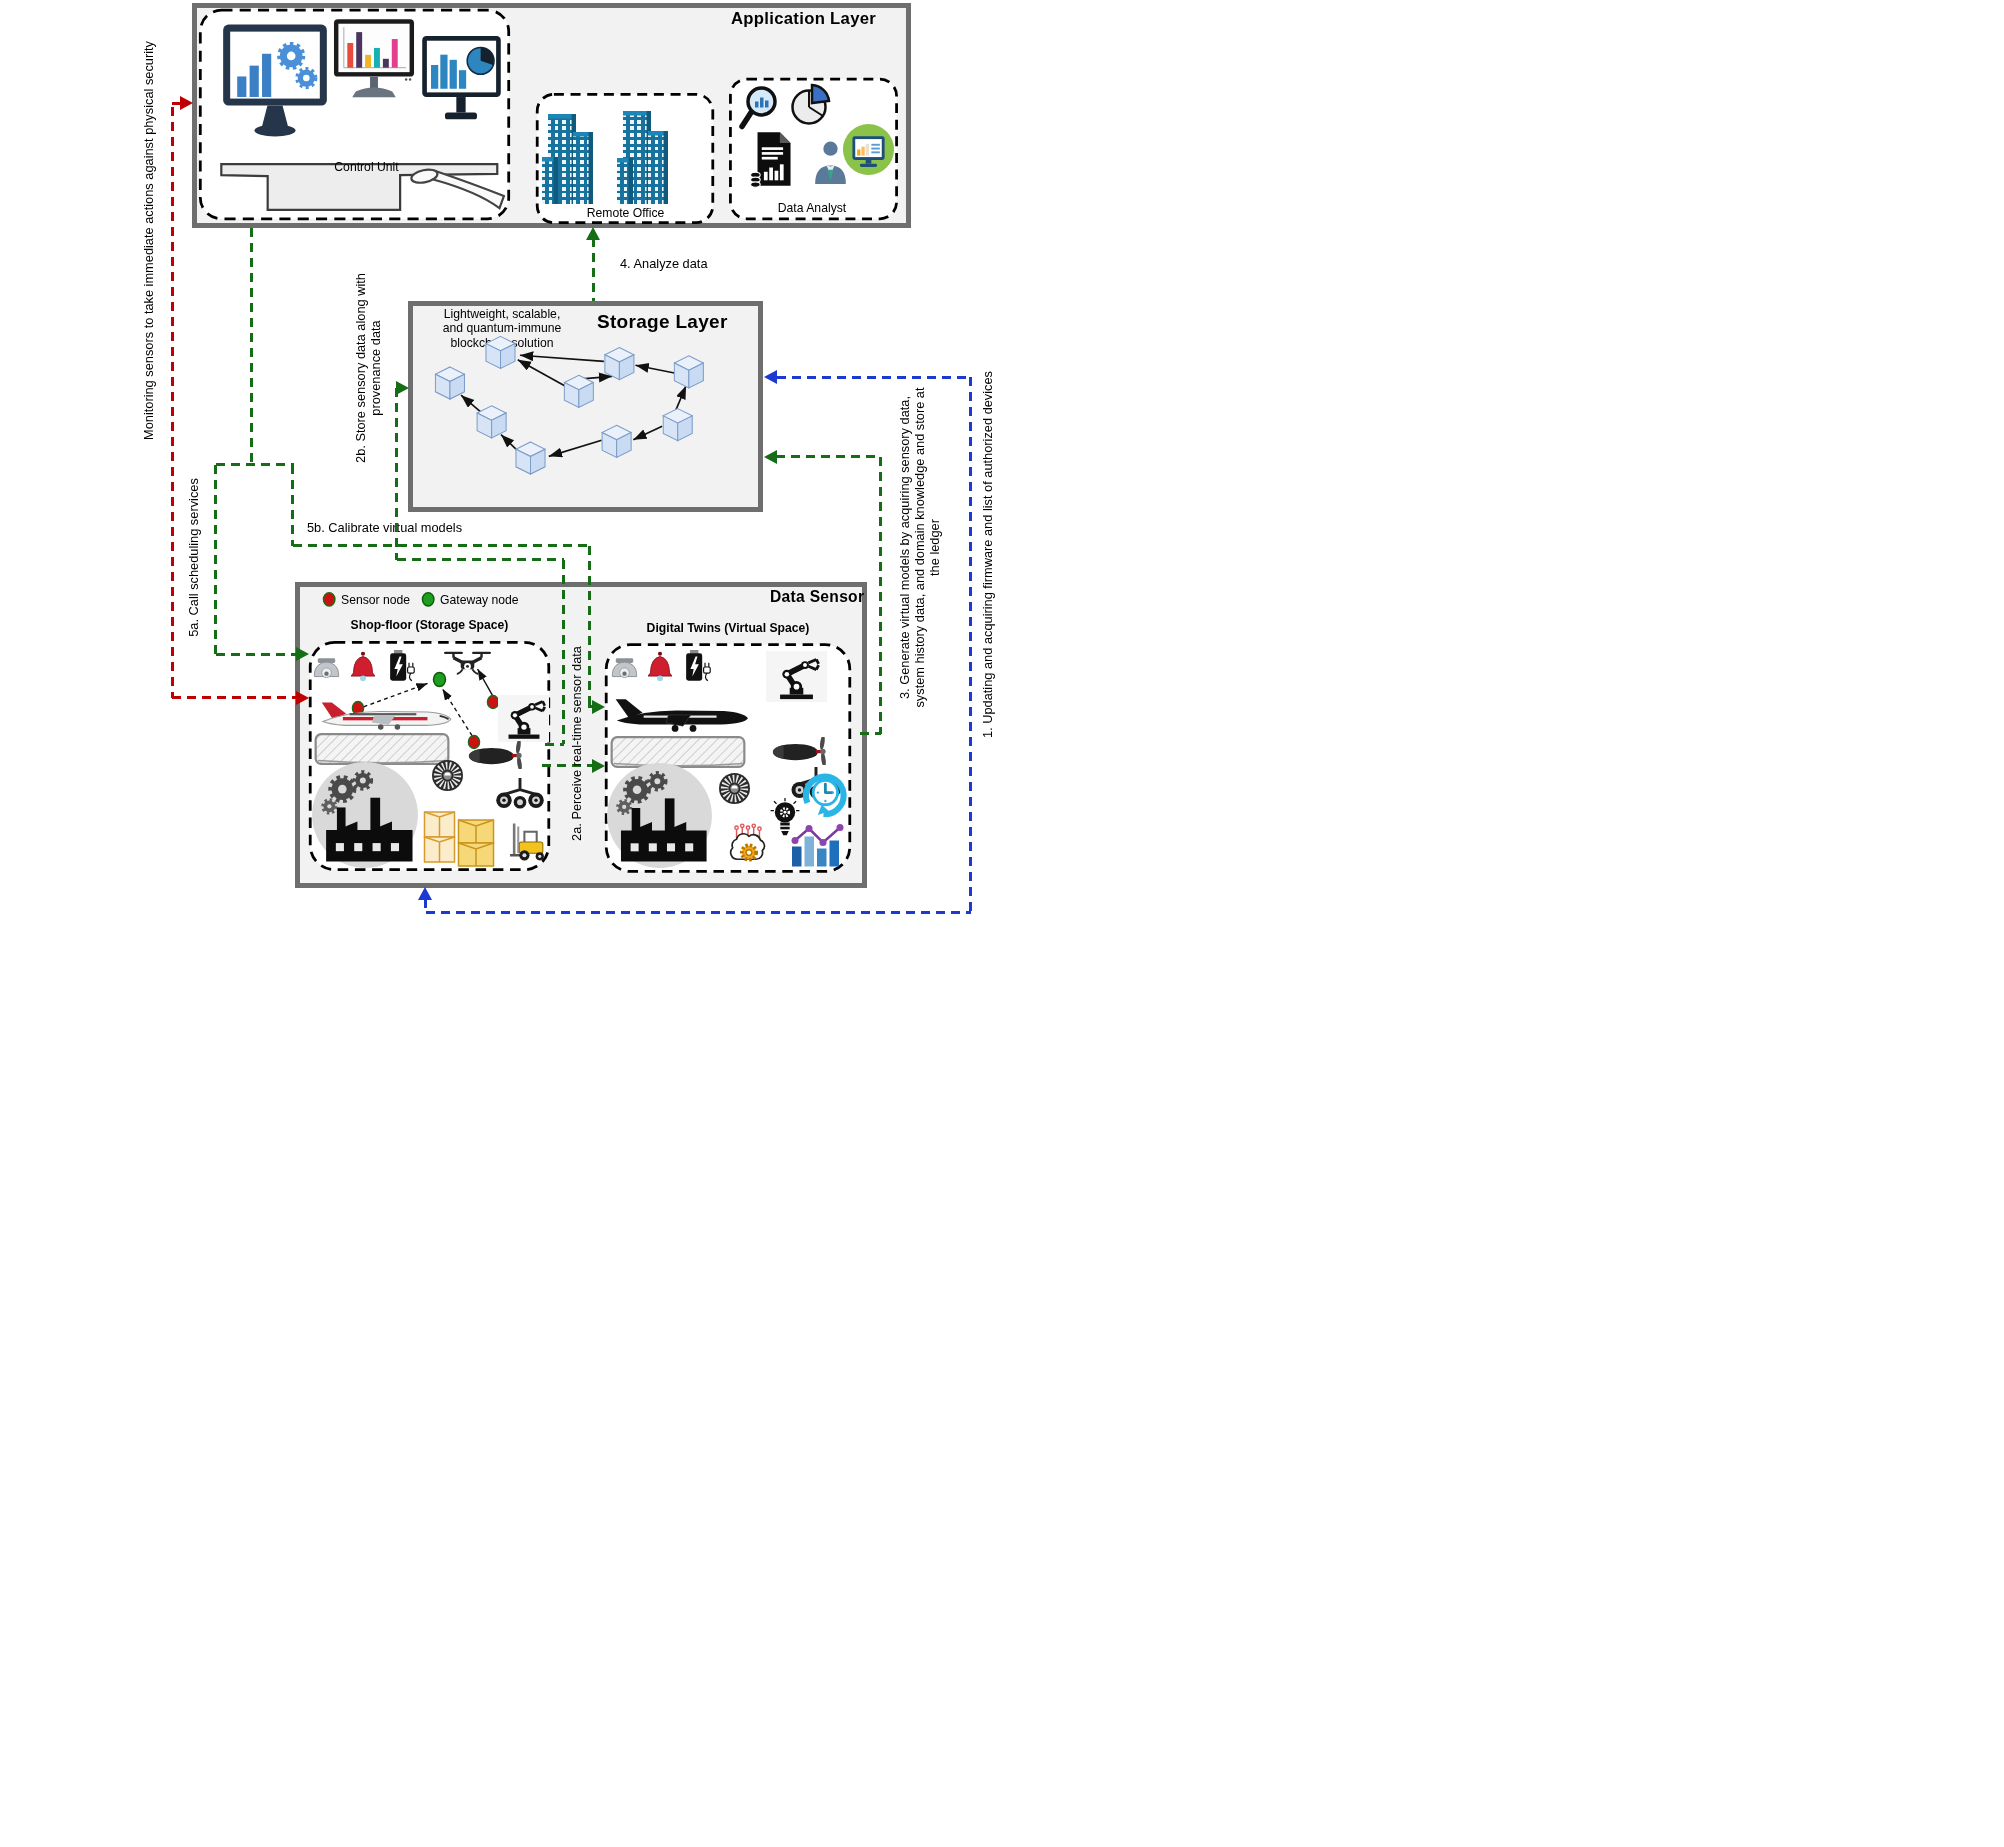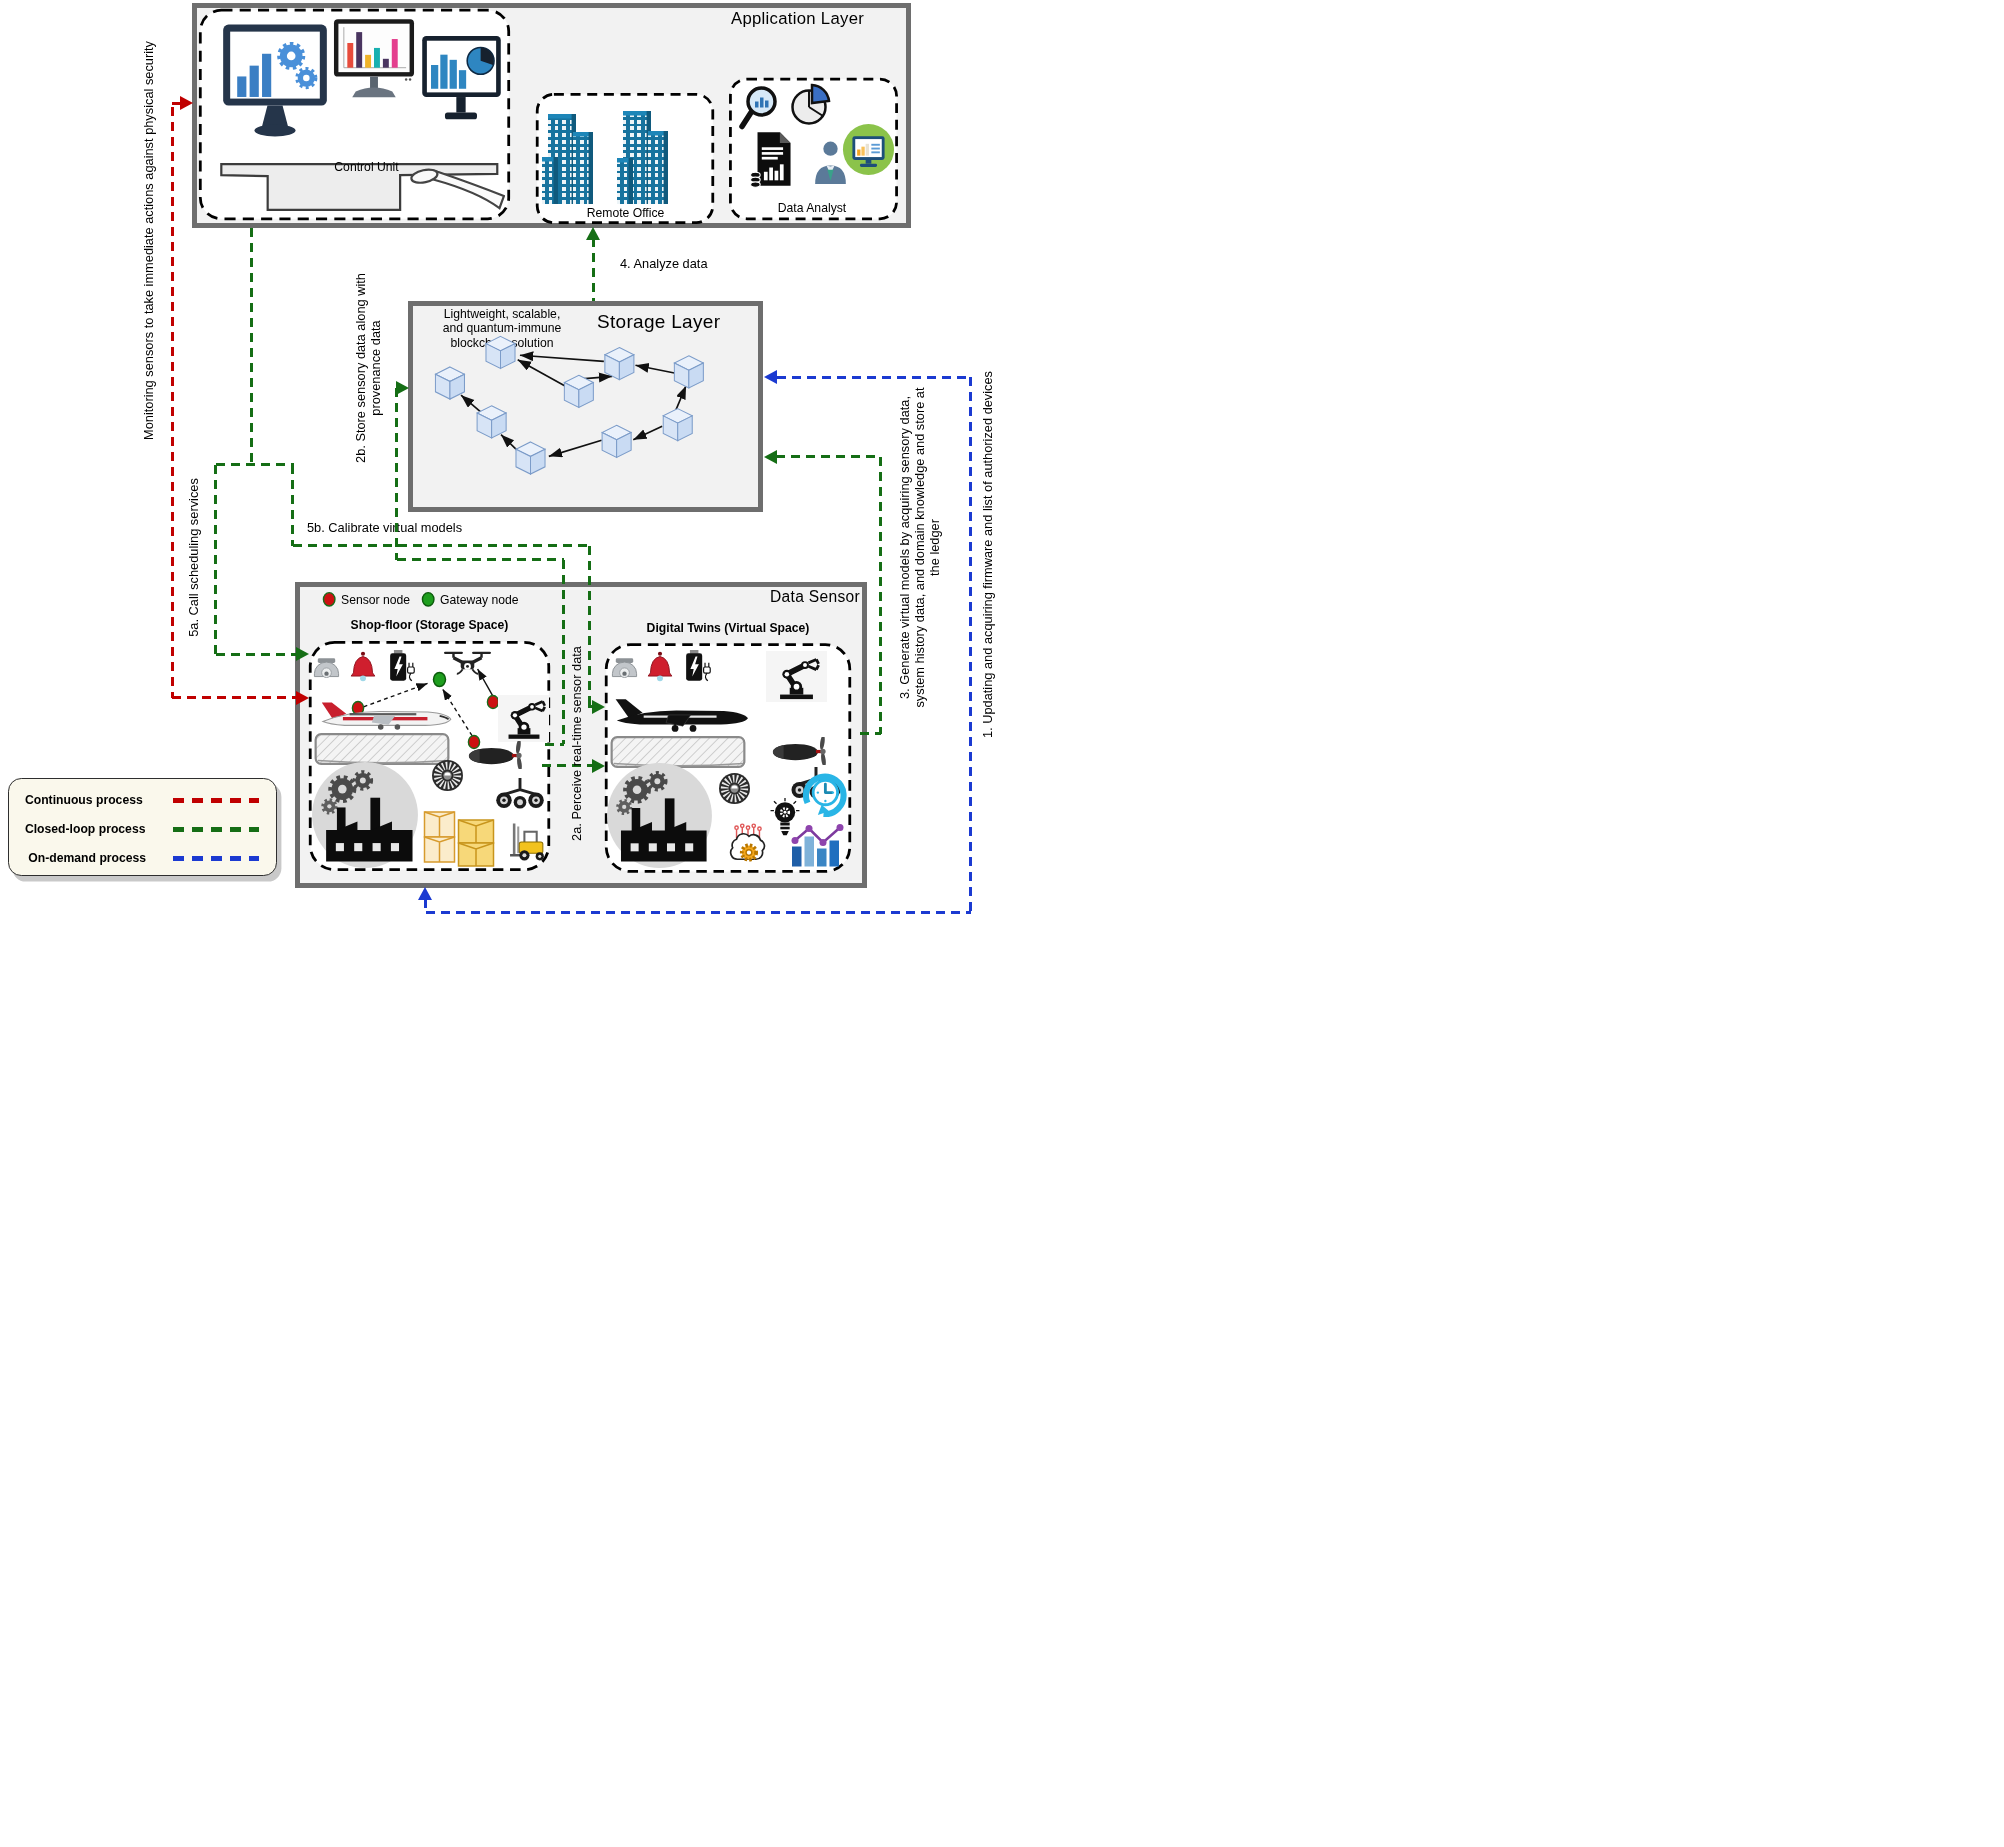--- a/index.html
+++ b/index.html
@@ -1,21 +1,21 @@
 <!DOCTYPE html>
 <html style="font-size:9px"><head>
 <meta charset="utf-8">
 <style>
   html,body{margin:0;padding:0;background:#fff;}
   #canvas{position:relative;width:1002px;height:924px;background:#fff;
           font-family:"Liberation Sans",sans-serif;color:#000;overflow:hidden;}
   .abs{position:absolute;}
   
   .layerbox{position:absolute;background:#f2f2f2;border:5px solid #6e6e6e;box-sizing:border-box;}
-  .layer-title{position:absolute;font-weight:normal;font-size:16.7px;letter-spacing:0.3px;}
+  .layer-title{position:absolute;font-weight:bold;font-size:16.7px;letter-spacing:0.3px;}
   
   .panel-label{position:absolute;font-size:12.2px;text-align:center;}
   .panel-title{position:absolute;font-size:12.2px;font-weight:bold;text-align:center;}
   
   .hdash{position:absolute;height:3.3px;background:repeating-linear-gradient(90deg,var(--c) 0 9px,transparent 9px 15px);}
   .vdash{position:absolute;width:3.3px;background:repeating-linear-gradient(180deg,var(--c) 0 9px,transparent 9px 15px);}
   .c-red{--c:#c00000;} .c-green{--c:#156e15;} .c-blue:{}
   .c-blue{--c:#1b3ad1;}
   .ar{position:absolute;width:0;height:0;}
   .ar-r{border-top:7.2px solid transparent;border-bottom:7.2px solid transparent;border-left:13.3px solid var(--c);}
@@ -607,23 +607,15 @@
 the ledger</div>
 
   <div class="ar ar-l c-blue" style="left:764px;top:370px;"></div>
   <div class="hdash c-blue" style="left:777px;top:376px;width:193px;"></div>
   <div class="vdash c-blue" style="left:969px;top:377px;height:535px;"></div>
   <div class="hdash c-blue" style="left:426px;top:911px;width:545px;"></div>
   <div class="vdash c-blue" style="left:424px;top:899px;height:13.3px;"></div>
   <div class="ar ar-u c-blue" style="left:418px;top:887px;"></div>
   <div class="vlabel" style="left:751px;top:547px;width:472px;">1. Updating and acquiring firmware and list of authorized devices</div>
 
-  <div id="legend">
-    <div class="lg-row" style="top:14.4px;">Continuous process</div>
-    <div class="lg-dash c-red" style="left:164px;top:19px;"></div>
-    <div class="lg-row" style="top:43px;">Closed-loop process</div>
-    <div class="lg-dash c-green" style="left:164px;top:48px;"></div>
-    <div class="lg-row" style="top:72px;left:19px;">On-demand process</div>
-    <div class="lg-dash c-blue" style="left:164px;top:77px;"></div>
-  </div>
 
 </div>
 
 
 </body></html>

